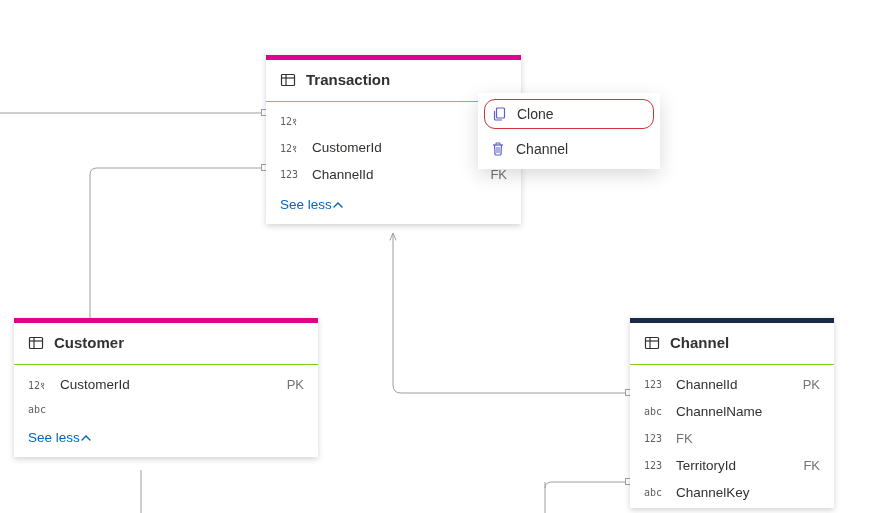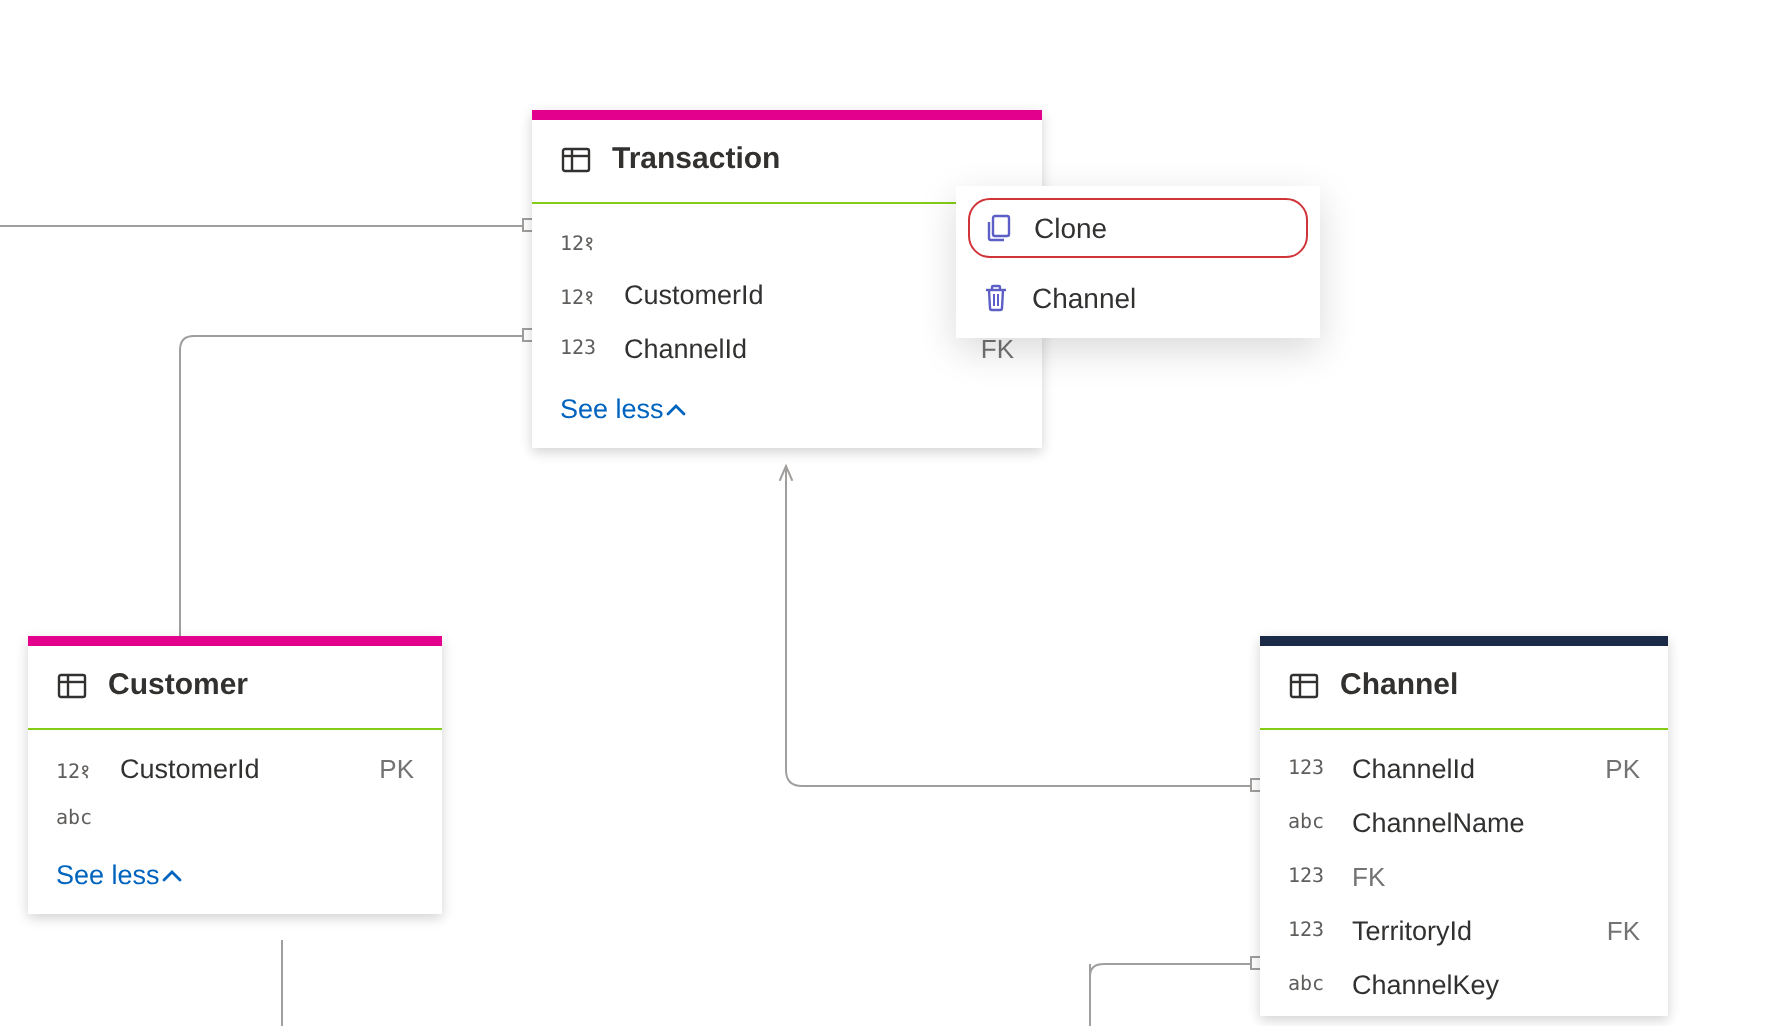--- a/index.html
+++ b/index.html
@@ -99,21 +99,21 @@
   }
   .icon-table { width:16px; height:16px; flex:0 0 16px; color:#323130; }
   svg { display: block; }
 
   
   .connector { position:absolute; stroke:#a19f9d; fill:none; stroke-width:1; }
   .endpoint-square { position:absolute; width:7px; height:7px; background:#fff; border:1px solid #a19f9d; }
 
   
   #ent-transaction { left:266px; top:55px; width:255px; }
-  #ent-customer    { left:14px;  top:318px; width:207px; }
+  #ent-customer    { left:14px;  top:318px; width:304px; }
   #ent-channel     { left:630px; top:318px; width:204px; }
   #ctx-menu        { left:478px; top:93px; }
 </style>
 </head>
 <body>
 
 <svg class="connector" style="left:0;top:0;width:887px;height:513px;position:absolute;">
 
   <path d="M 0 113 L 266 113"></path>
 

